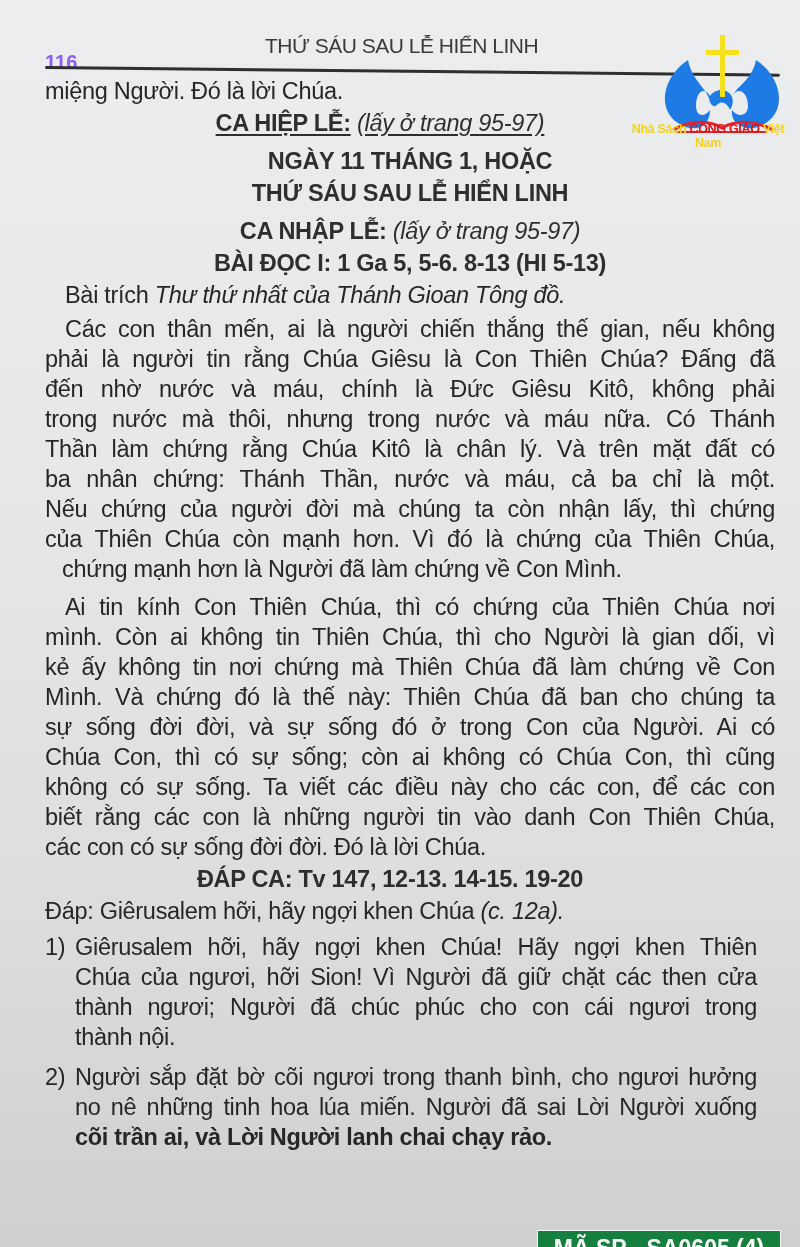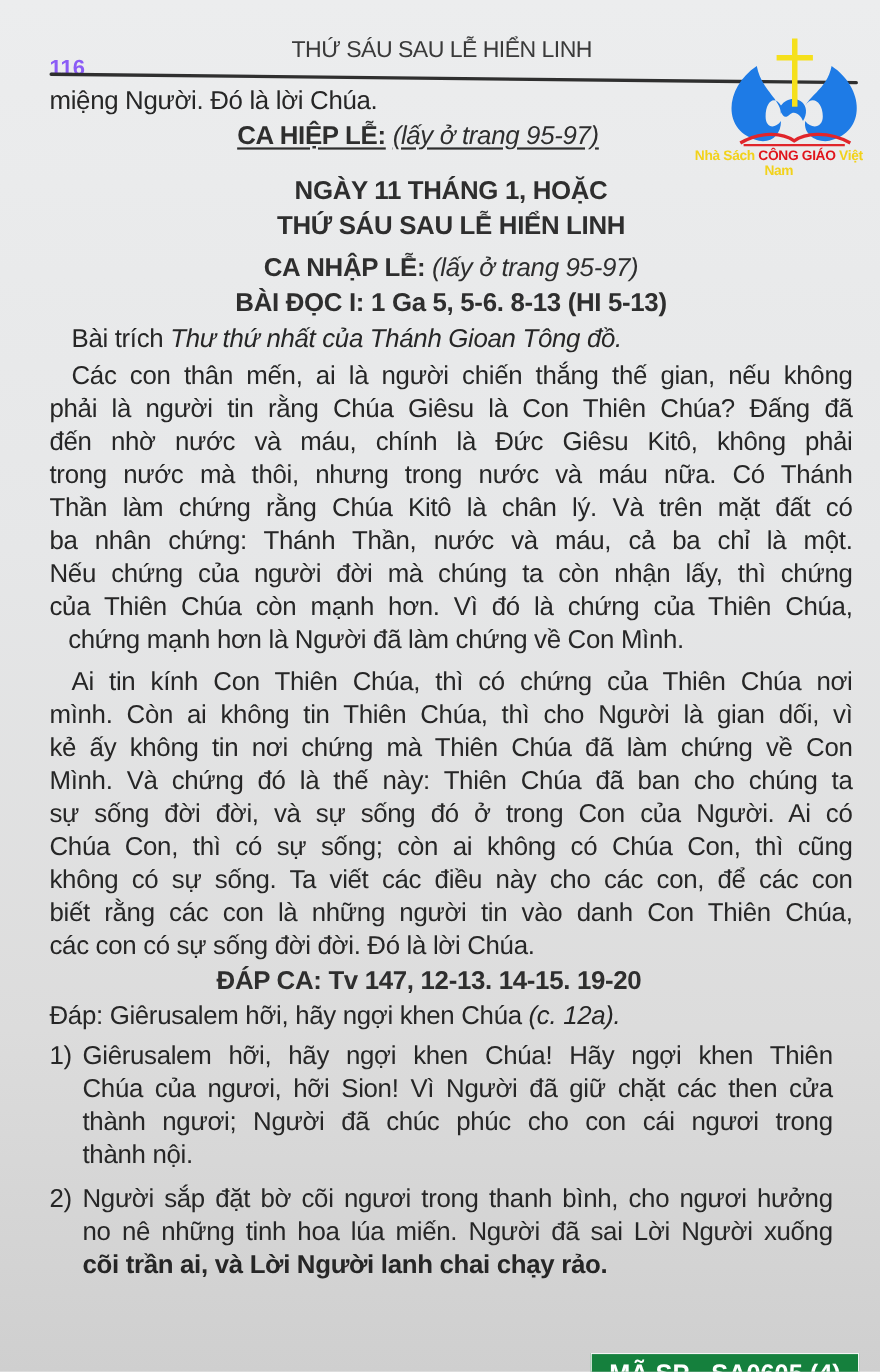--- a/index.html
+++ b/index.html
@@ -87,21 +87,21 @@
     .logo {
       position: absolute;
       left: 618px;
       top: 30px;
       width: 180px;
       height: 125px;
     }
     .logo-text {
       position: absolute;
       left: 0;
-      top: 104px;
+      top: 92px;
       width: 180px;
       text-align: center;
       font-size: 12.5px;
       font-weight: bold;
       font-family: "Liberation Sans", sans-serif;
       letter-spacing: -0.3px;
     }
     .badge {
       position: absolute;
       left: 537px;
@@ -149,21 +149,21 @@
   </div>
 
   <div class="content">
     <div class="line" style="margin-top:6px;">miệng Người.  Đó là lời Chúa.</div>
 
     <div class="line heading center" style="margin-top:2px; padding-right:60px;">
       <span class="underline">CA HIỆP LỄ:</span>
       <span class="ital underline">(lấy ở trang 95-97)</span>
     </div>
 
-    <div class="line heading center" style="margin-top:20px;text-align:center;">NGÀY 11 THÁNG 1, HOẶC</div>
+    <div class="line heading center" style="margin-top:8px;text-align:center;">NGÀY 11 THÁNG 1, HOẶC</div>
     <div class="line heading center" style="margin-top:2px;">THỨ SÁU SAU LỄ HIỂN LINH</div>
 
     <div class="line heading center" style="margin-top:8px;">
       <span>CA NHẬP LỄ:</span>
       <span class="ital">(lấy ở trang 95-97)</span>
     </div>
 
     <div class="line heading center" style="margin-top:2px;">BÀI ĐỌC I:  1 Ga 5, 5-6. 8-13  (HI 5-13)</div>
 
     <div class="line" style="padding-left:20px; margin-top:2px;">

